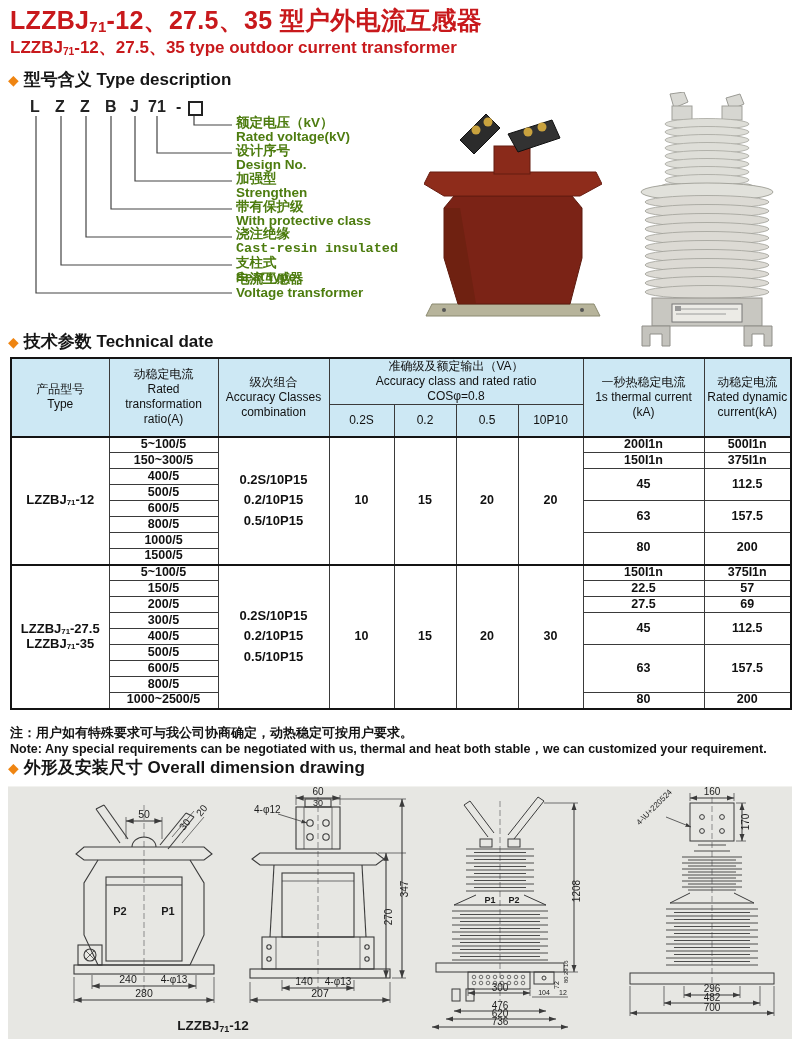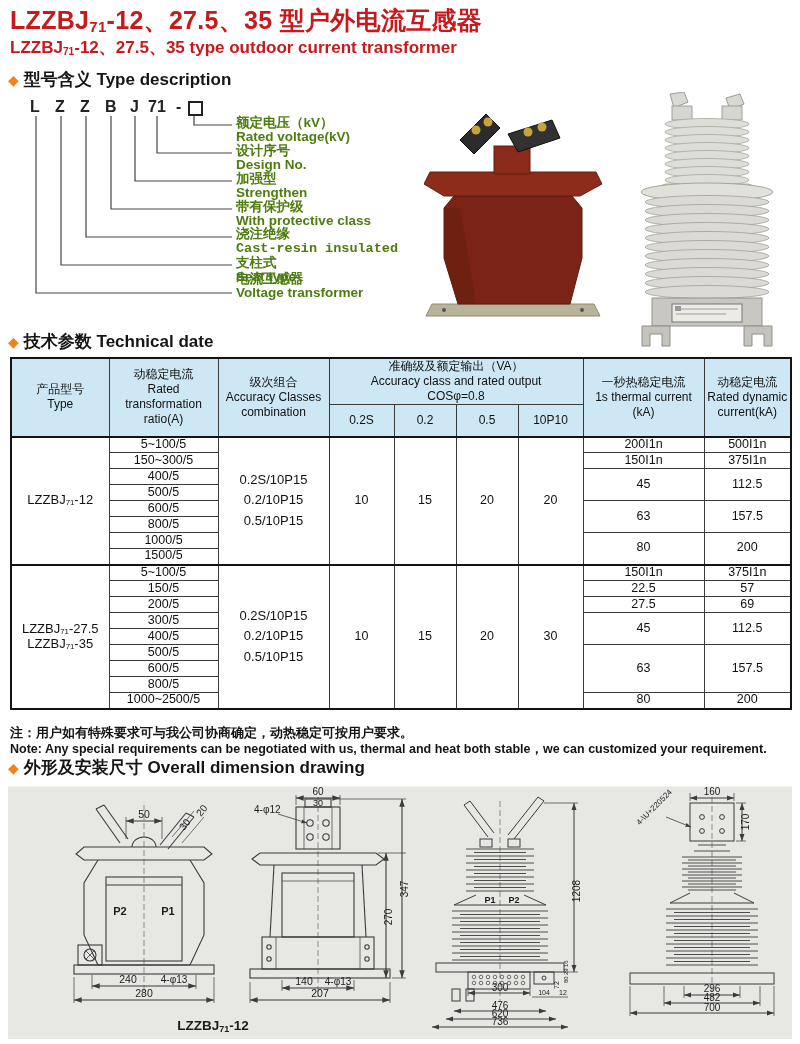--- a/index.html
+++ b/index.html
@@ -14,21 +14,21 @@
   .letter{position:absolute;font-size:16px;font-weight:700;color:#222;}
   .tbox{position:absolute;width:11px;height:11px;border:2px solid #222;background:#fff;}
   .lab{position:absolute;left:236px;}
   .lab div{font-size:13.5px;font-weight:700;line-height:14px;color:#4d7c0f;white-space:nowrap;}
   table.tech{border-collapse:collapse;table-layout:fixed;width:780px;border:2px solid #141414;}
   table.tech th,table.tech td{border:1px solid #3a3a3a;text-align:center;vertical-align:middle;padding:0;}
   table.tech thead th{background:#cde8f4;font-weight:400;font-size:12px;line-height:1.25;}
   table.tech thead tr.h1{height:46px;}
   table.tech thead tr.h2{height:32px;}
   table.tech thead{border-bottom:2px solid #141414;}
-  table.tech tbody td{font-size:12.5px;font-weight:400;line-height:1.1;}
+  table.tech tbody td{font-size:12.5px;font-weight:700;line-height:1.1;}
   table.tech tbody tr{height:16px;}
   table.tech tr.gs td{border-top:2px solid #141414;}
   .type-cell div{white-space:nowrap;font-size:13px;}
   .accuracy-cell div{line-height:1.55;font-size:13px;}
   .notes{font-weight:700;color:#141414;white-space:nowrap;}
   .panel{position:absolute;left:8px;top:786px;width:784px;height:252px;background:#e7e7e3;border-top:1px solid #f2f2ef;}
   svg text{font-family:"Liberation Sans","DejaVu Sans",sans-serif;fill:#1c1c1c;stroke:none;}
 </style>
 </head>
 <body>
@@ -183,21 +183,21 @@
           <th rowspan="2">
             <div>动稳定电流</div>
             <div>Rated transformation ratio(A)</div>
           </th>
           <th rowspan="2">
             <div>级次组合</div>
             <div>Accuracy Classes combination</div>
           </th>
           <th colspan="4">
             <div>准确级及额定输出（VA）</div>
-            <div>Accuracy class and rated output</div>
+            <div>Accuracy class and rated ratio</div>
             <div>COSφ=0.8</div>
           </th>
           <th rowspan="2">
             <div>一秒热稳定电流</div>
             <div>1s thermal current</div>
             <div>(kA)</div>
           </th>
           <th rowspan="2">
             <div>动稳定电流</div>
             <div>Rated dynamic</div>

